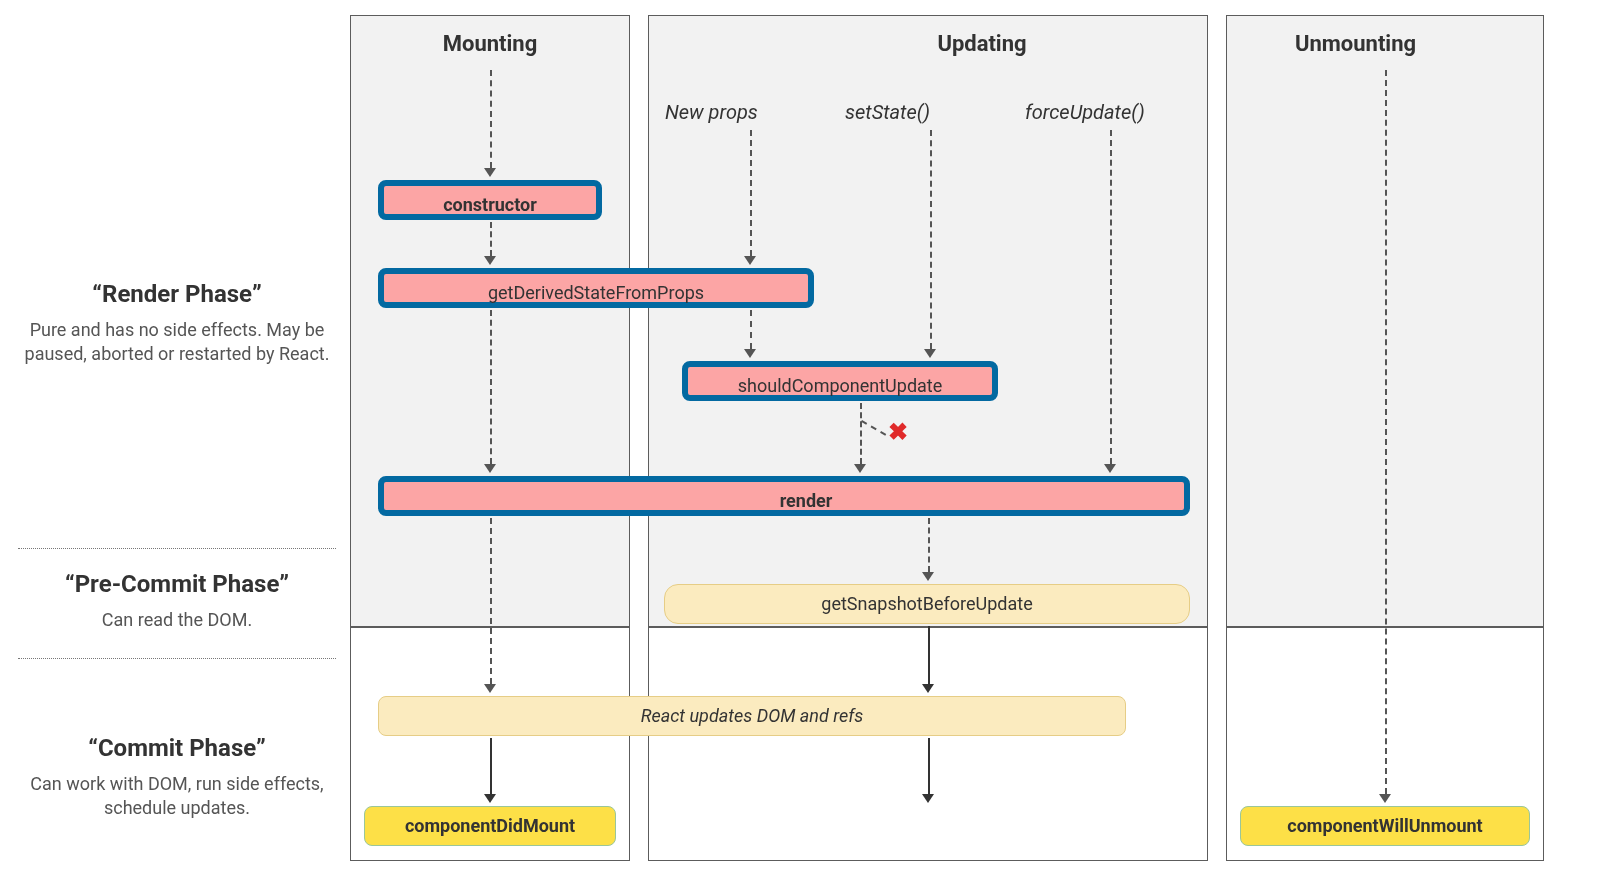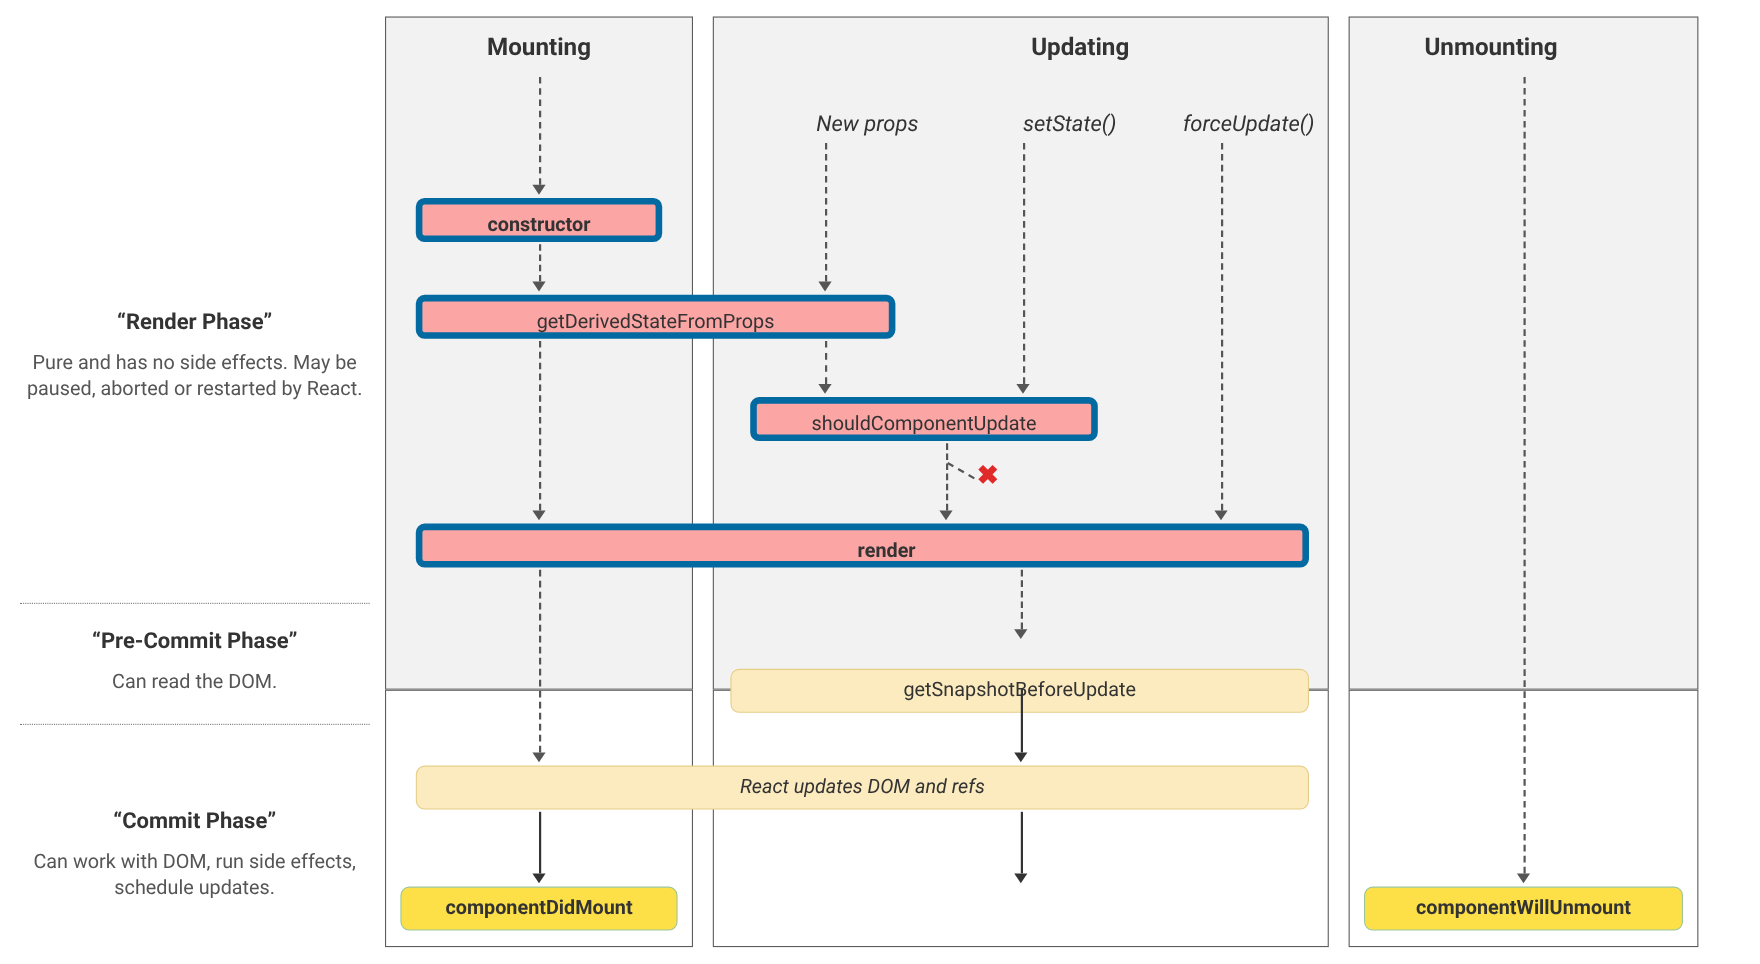--- a/index.html
+++ b/index.html
@@ -24,21 +24,21 @@
     font-weight: 700;
     font-size: 22px;
     padding: 16px 0 14px;
   }
   .col-top-bg { background: #f2f2f2; }
   .col-bottom-bg { background: #ffffff; }
 
   
   .phase-title {
     font-weight: 700;
-    font-size: 20px;
+    font-size: 24px;
     text-align: center;
     width: 318px;
   }
   .phase-desc {
     font-size: 18px;
     text-align: center;
     width: 318px;
     line-height: 1.35;
     color: #555;
   }
@@ -58,21 +58,21 @@
   }
   .lc-blue   { background:#fca5a5; border:6px solid #0369a1; }
   .lc-yellow { background:#fbebbf; border:1px solid #e6cd86; }
   .lc-yellow-italic { background:#fbebbf; border:1px solid #e6cd86; font-style: italic; }
   .lc-green  { background:#fde047; border:1px solid #9ac69a; font-weight:700; }
   .bold { font-weight:700; }
 
   .trigger-label {
     font-style: italic;
     font-size: 20px;
-    text-align: right;
+    text-align: left;
   }
 
   
   .arrow-dash {
     border-left: 2px dashed #555;
     width: 0;
   }
   .arrow-solid {
     border-left: 2px solid #333;
     width: 0;
@@ -132,23 +132,23 @@
   <div class="abs trigger-label" style="left:1025px; top:100px; width:170px;">forceUpdate()</div>
 
   <div class="abs lc-box lc-blue bold" style="left:378px; top:180px; width:224px;">constructor</div>
 
   <div class="abs lc-box lc-blue" style="left:378px; top:268px; width:436px;">getDerivedStateFromProps</div>
 
   <div class="abs lc-box lc-blue" style="left:682px; top:361px; width:316px;">shouldComponentUpdate</div>
 
   <div class="abs lc-box lc-blue bold" style="left:378px; top:476px; width:812px;padding-left:44px;">render</div>
 
-  <div class="abs lc-box lc-yellow" style="left:664px; top:608px; width:526px;">getSnapshotBeforeUpdate</div>
+  <div class="abs lc-box lc-yellow" style="left:664px; top:584px; width:526px;border-radius:14px;">getSnapshotBeforeUpdate</div>
 
-  <div class="abs lc-box lc-yellow-italic" style="left:378px; top:696px; width:812px;">React updates DOM and refs</div>
+  <div class="abs lc-box lc-yellow-italic" style="left:378px; top:696px; width:748px;">React updates DOM and refs</div>
 
   <div class="abs lc-box lc-green" style="left:364px; top:806px; width:252px;">componentDidMount</div>
 
 
   <div class="abs lc-box lc-green" style="left:1240px; top:806px; width:290px;">componentWillUnmount</div>
 
   <div class="abs arrow-dash" style="left:490px; top:70px;  height:98px;"></div>
   <div class="abs arrow-head-down arrow-head-dash" style="left:484px; top:168px;"></div>
 
   <div class="abs arrow-dash" style="left:490px; top:222px; height:34px;"></div>

